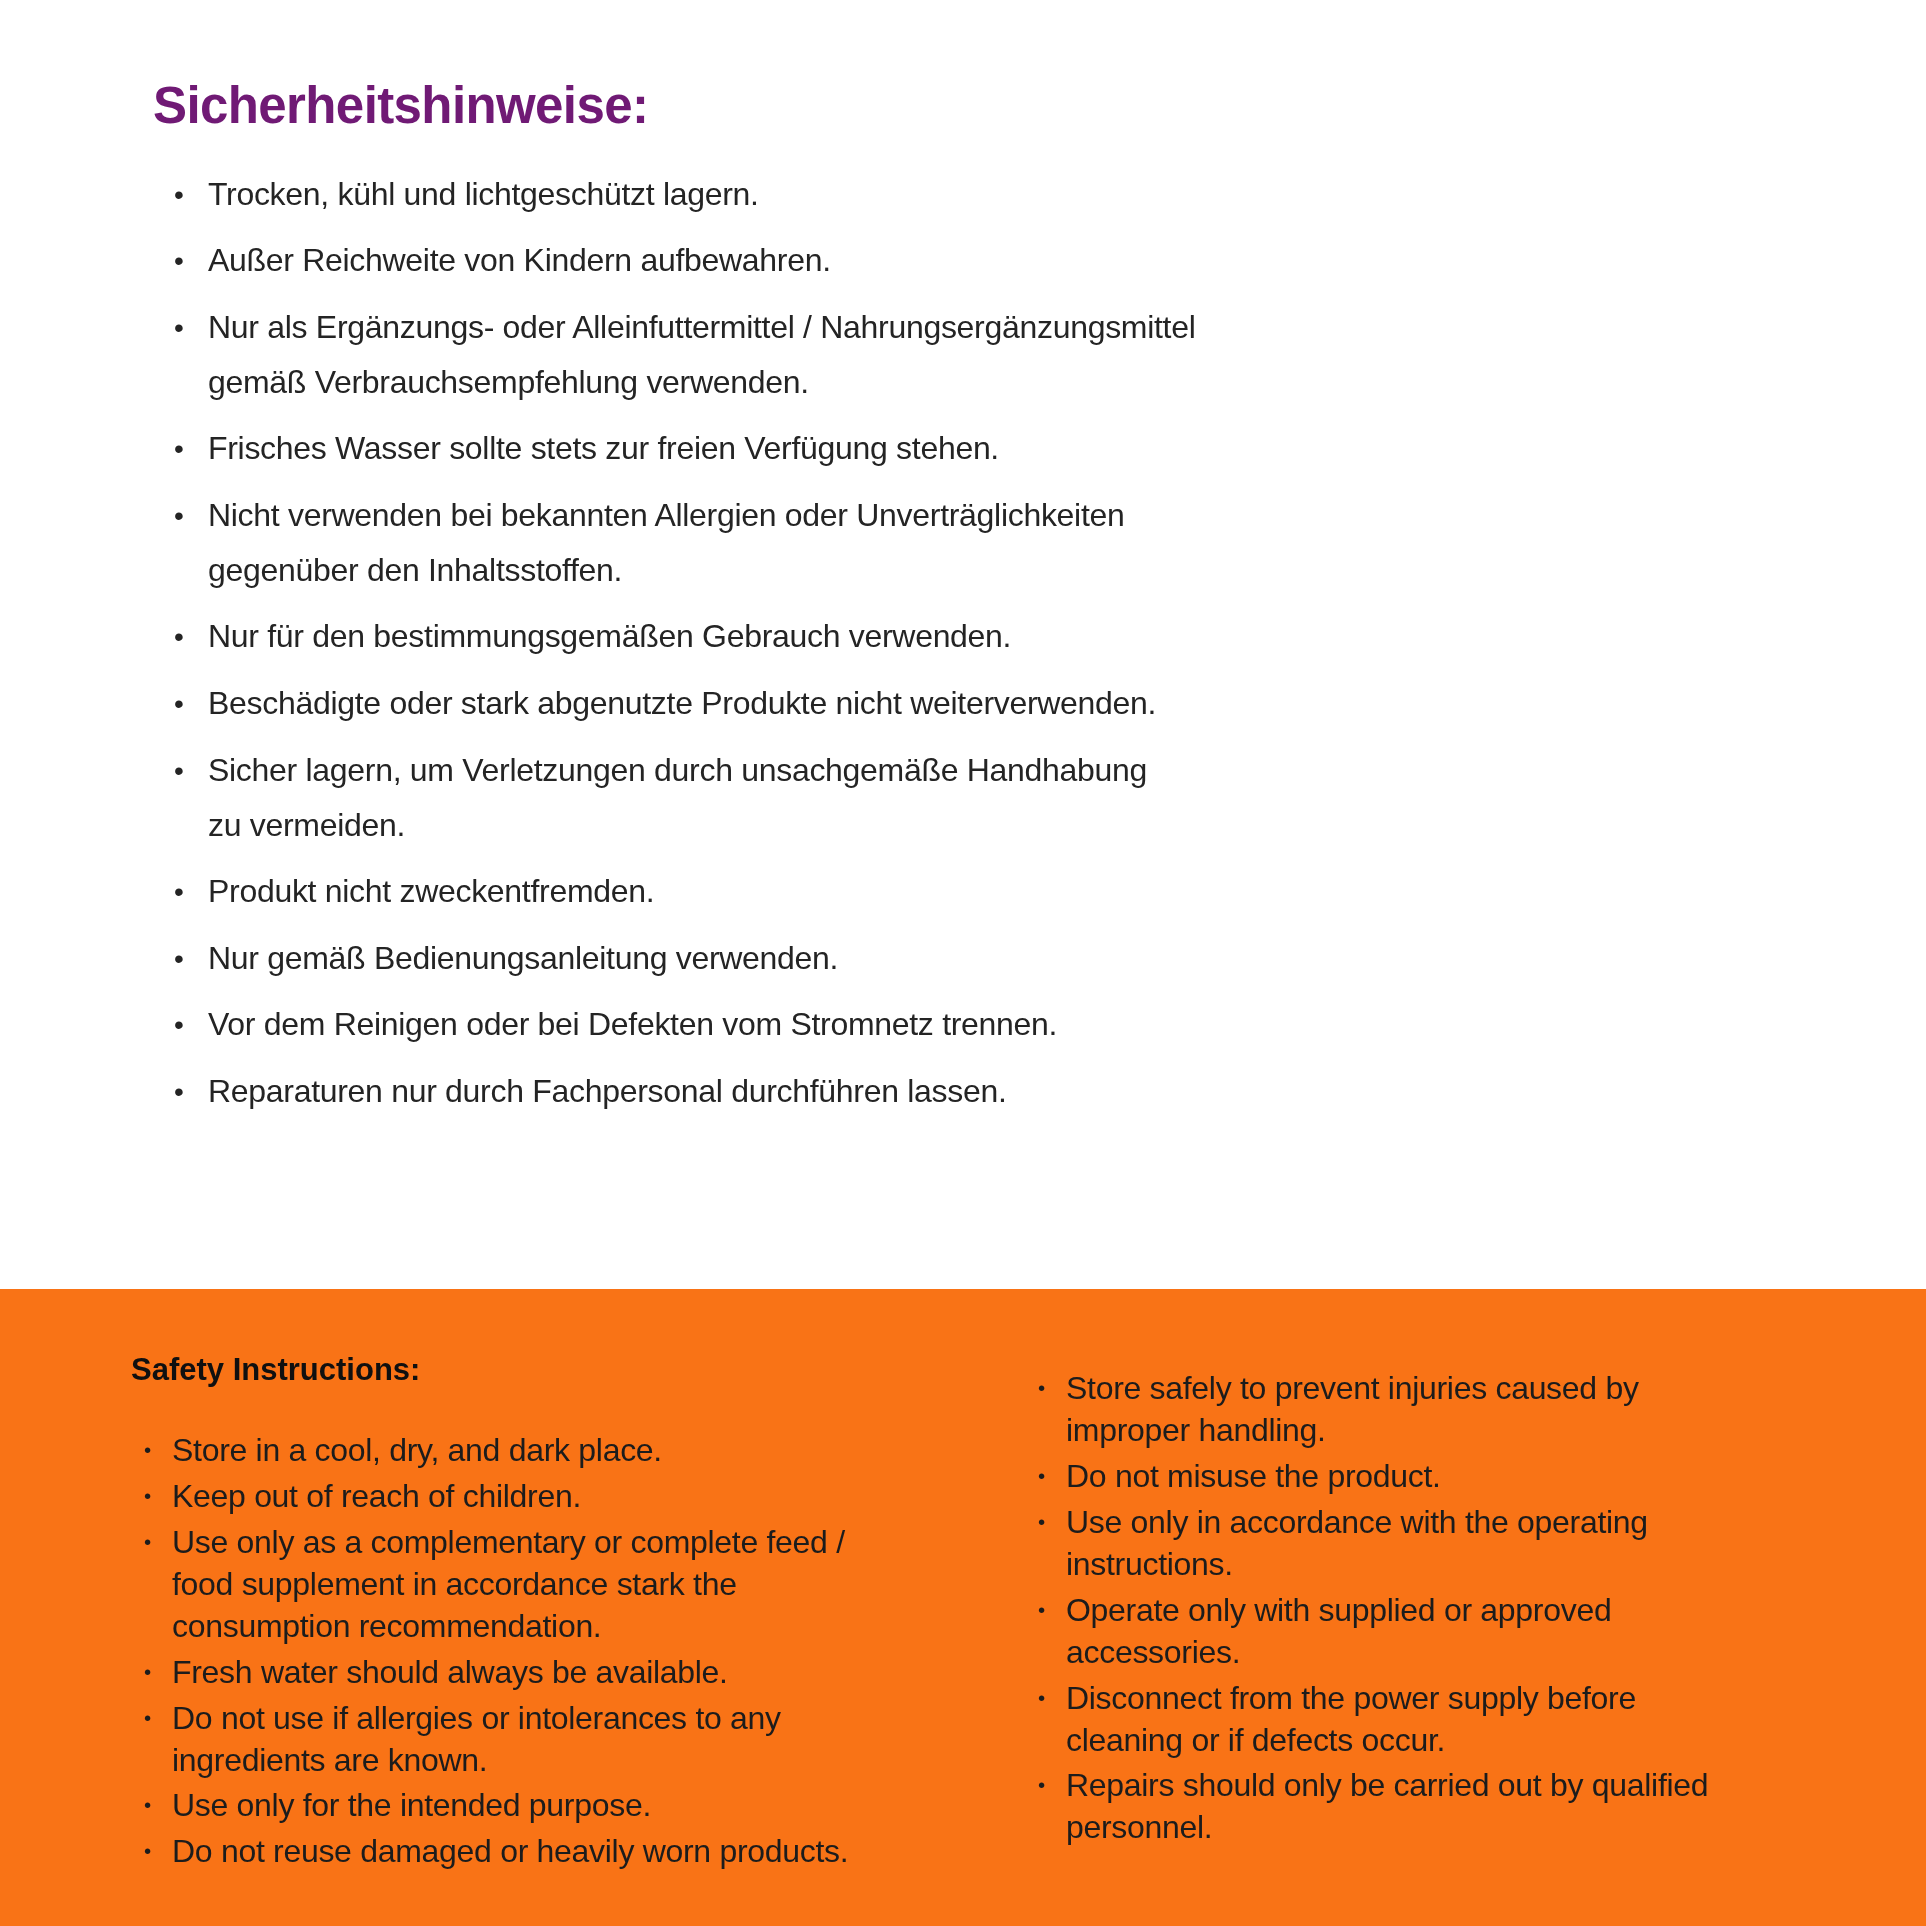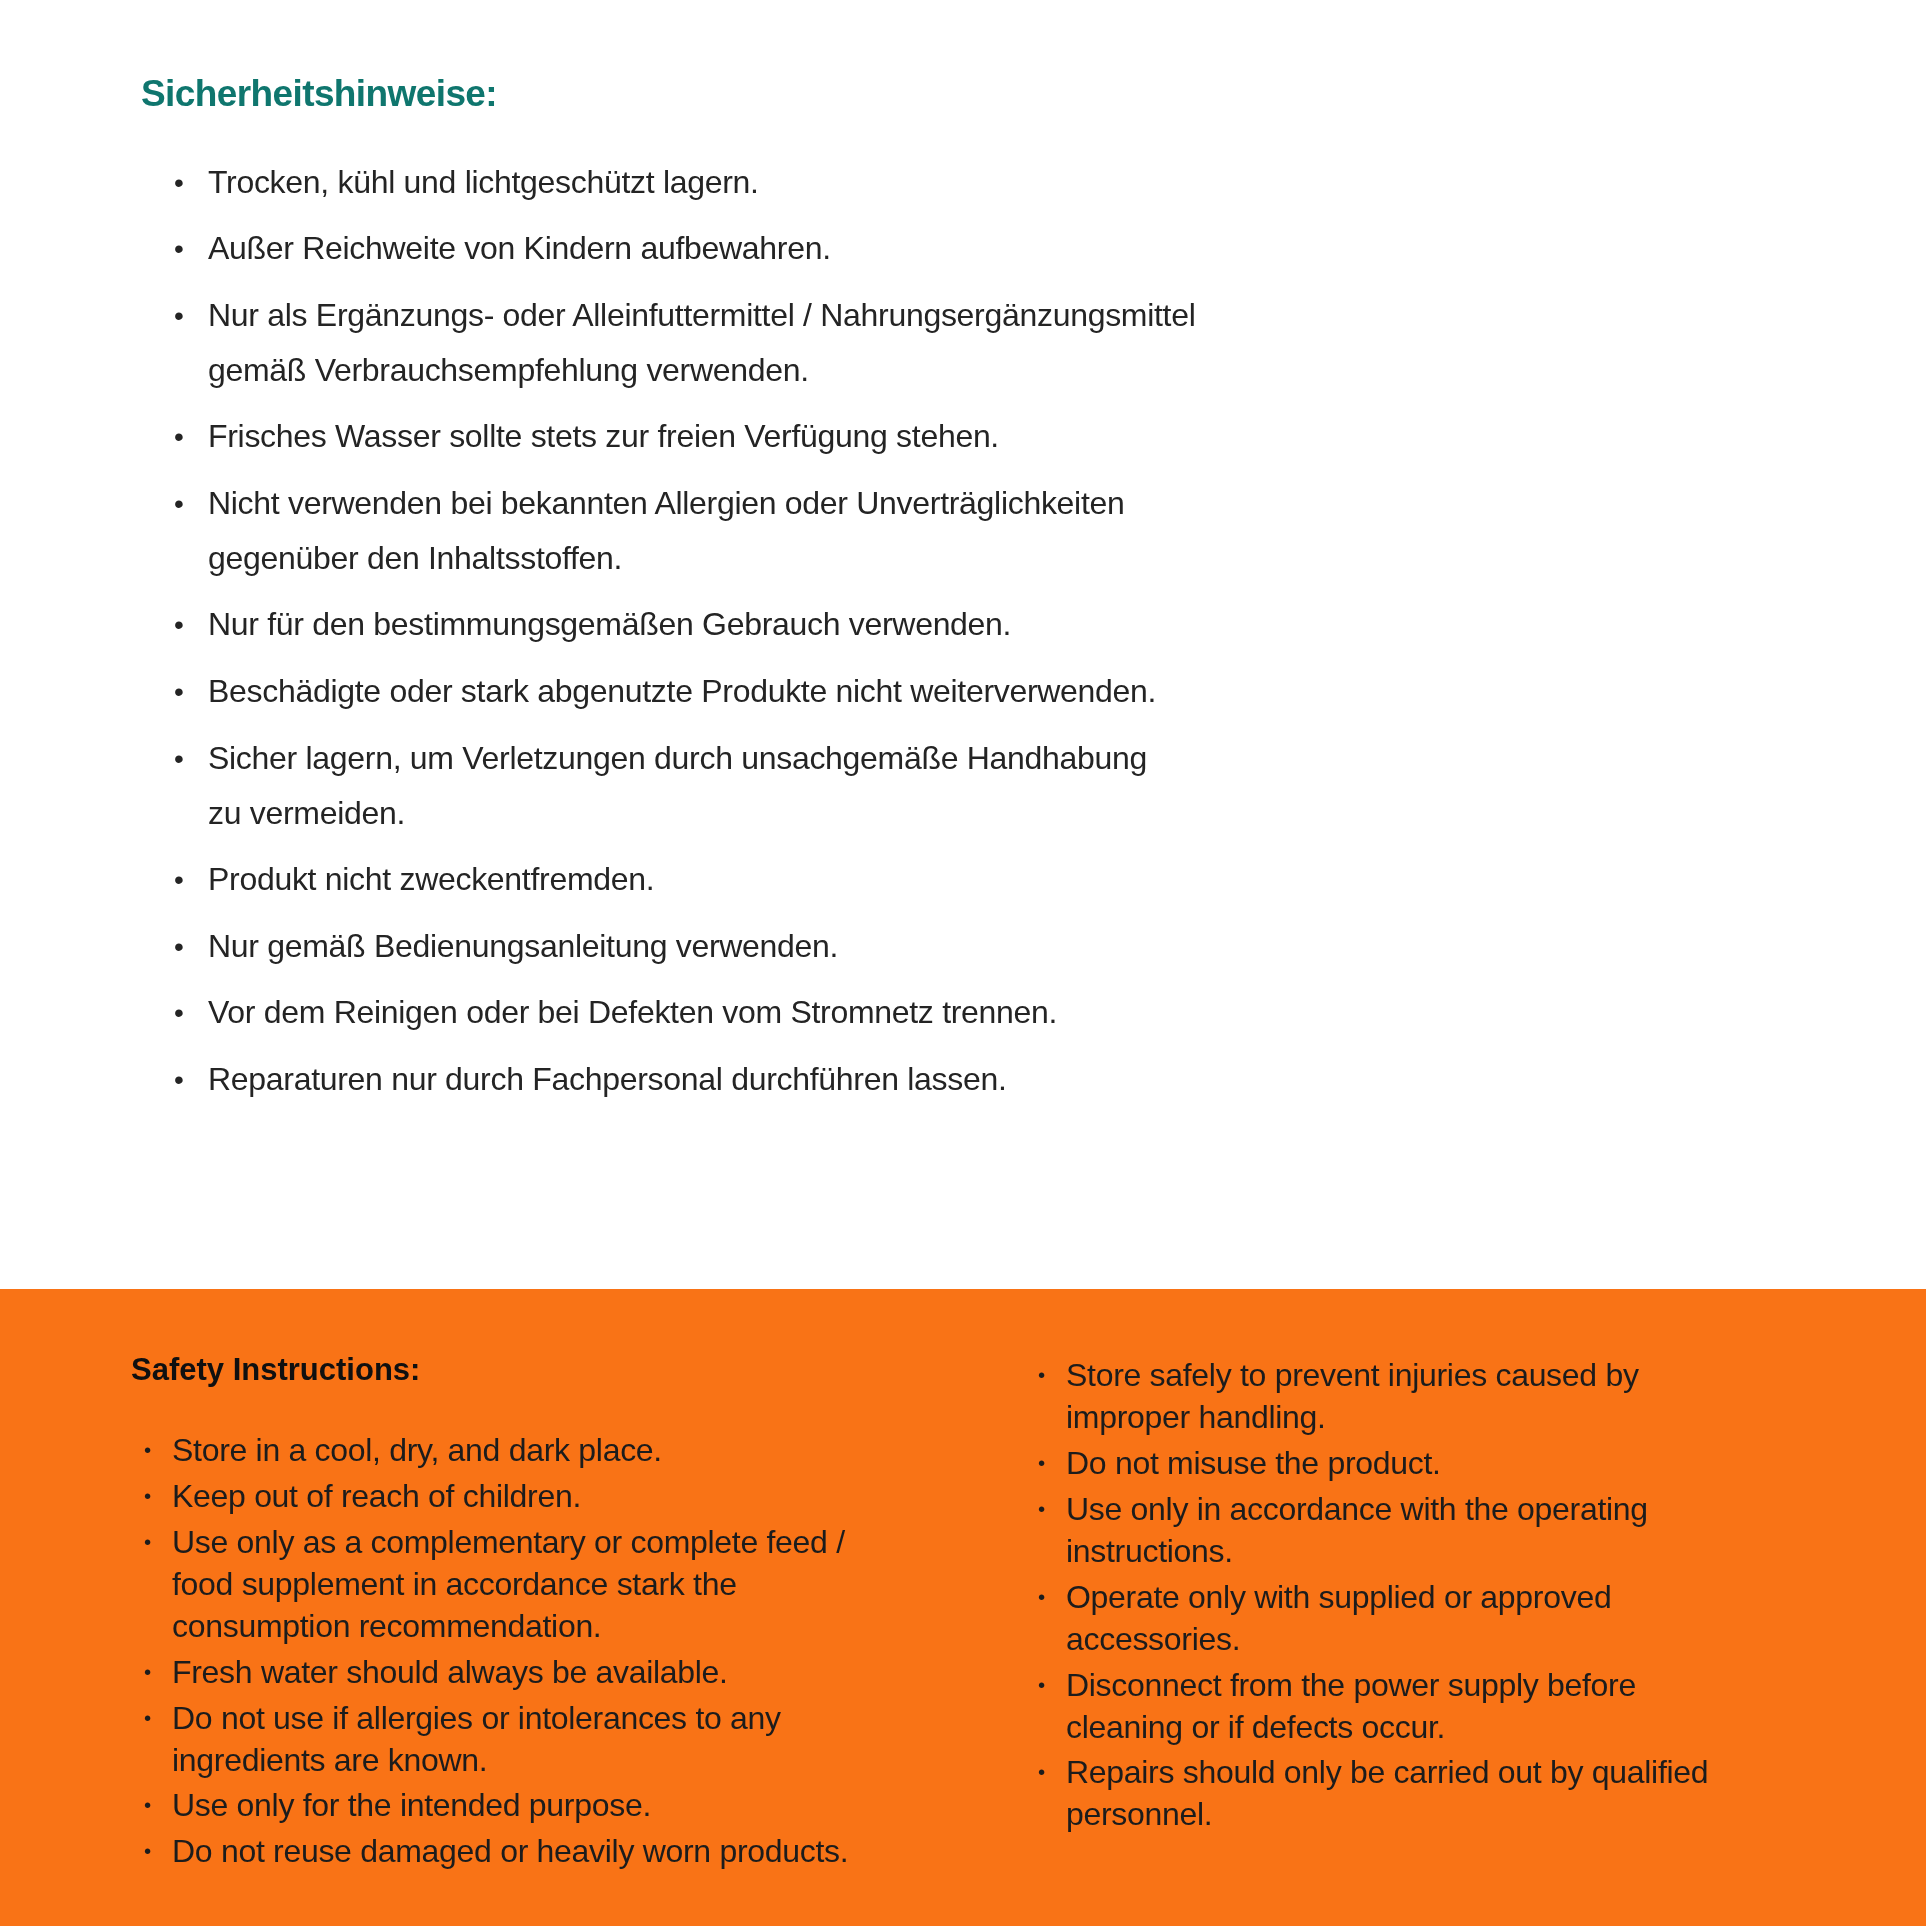--- a/index.html
+++ b/index.html
@@ -12,25 +12,25 @@
     color: #1c1c1c;
     overflow: hidden;
   }
   
   .section-de {
     box-sizing: border-box;
     height: 1289px;
     padding: 59px 64px 0 137px;
   }
   .section-de h1 {
-    margin: 4px;
-    font-size: 37px;
+    margin: 16px;
+    font-size: 51px;
     line-height: 62px;
     font-weight: 700;
-    color: #0f766e;
+    color: #701a75;
     letter-spacing: -0.6px;
   }
   .section-de ul {
     list-style: none;
     margin: 29.5px 0 0 0;
     padding: 0;
   }
   .section-de li {
     position: relative;
     padding-left: 71px;
@@ -66,21 +66,21 @@
     font-size: 31px;
     line-height: 39px;
     font-weight: 700;
     color: #101010;
   }
   .section-en ul {
     list-style: none;
     margin: 0;
     padding: 0;
   }
-  .col-right ul { margin-top: 4px; }
+  .col-right ul { margin-top: 17px; }
   .section-en li {
     position: relative;
     padding-left: 41px;
     font-size: 32px;
     line-height: 42px;
     margin-bottom: 3.9px;
     color: #1c1c1c;
     white-space: pre-line;
     letter-spacing: -0.3px;
   }

